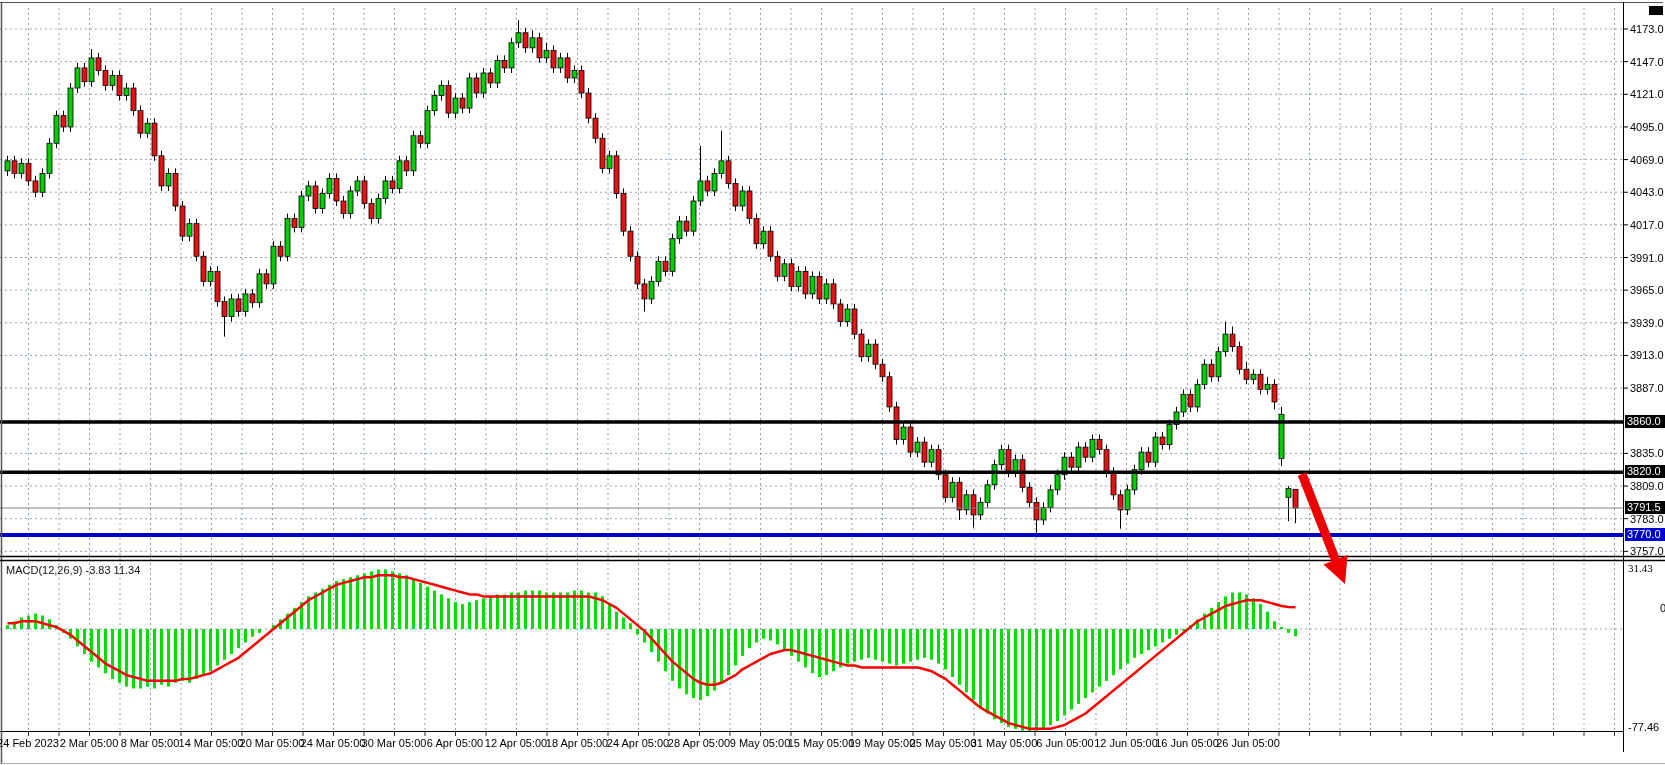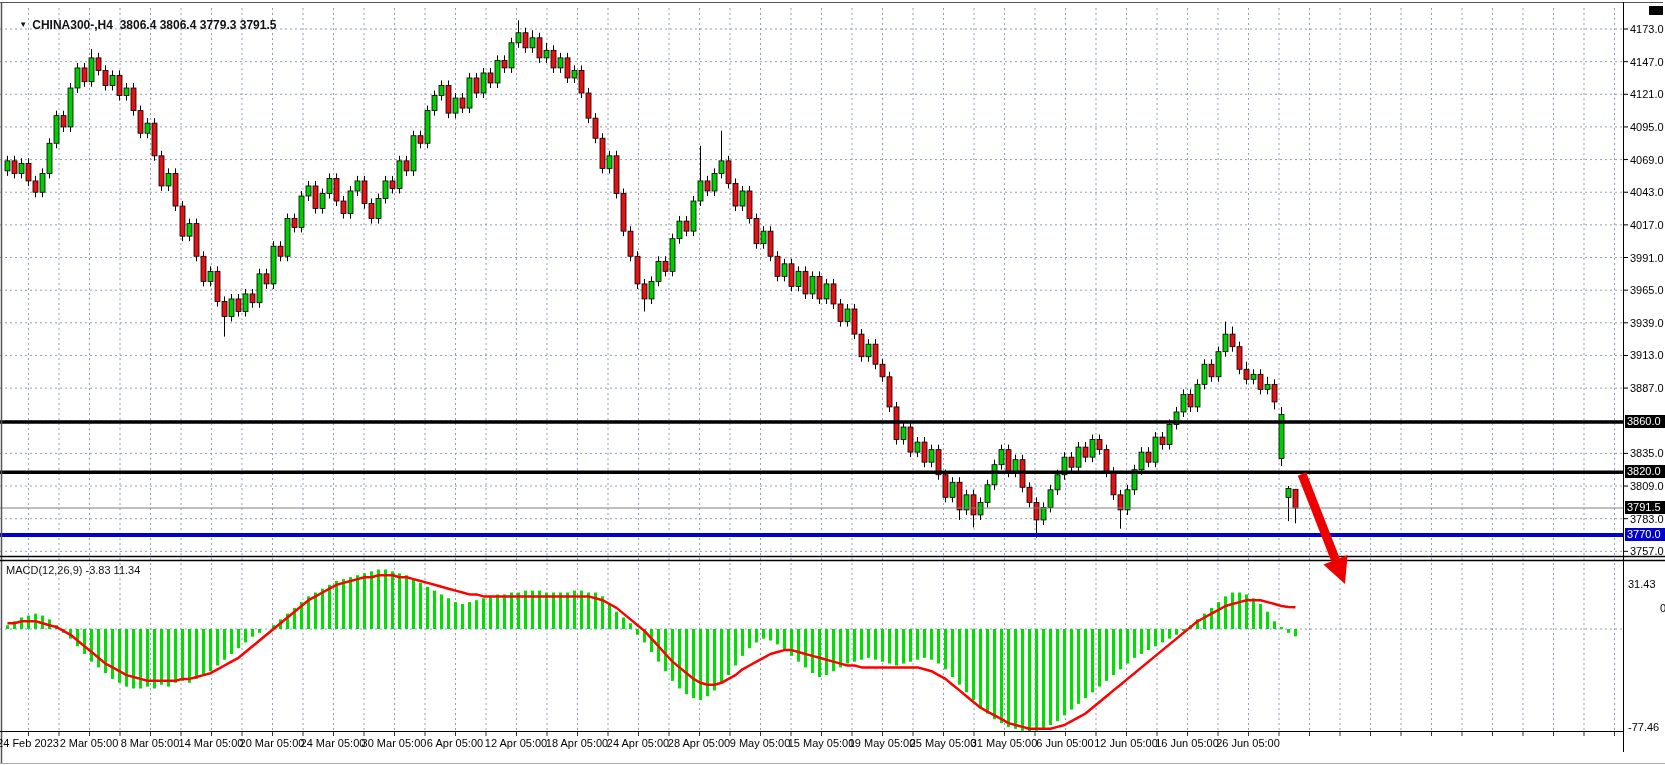--- a/index.html
+++ b/index.html
@@ -10,21 +10,21 @@
             white-space:pre;z-index:5;}
   .titlebar .tri{font-size:8px;vertical-align:2px;margin-right:5px;cursor:pointer;}
   .macd-label{position:absolute;left:6px;top:564px;font-size:11px;color:#111;z-index:5;white-space:pre;}
   .badge{position:absolute;left:1625px;width:40px;height:13px;line-height:13px;
          font-size:11px;color:#fff;text-align:left;padding-left:2px;z-index:6;}
   .badge.b3860{top:415px;background:#000;}
   .badge.b3820{top:465px;background:#000;}
   .badge.b3791{top:501px;background:#000;}
   .badge.b3770{top:528px;background:#0000CD;}
   .mscale{position:absolute;left:1628px;font-size:11px;color:#000;z-index:4;}
-  .ms-top{top:578px;} .ms-zero{top:602px;padding-left:32px;} .ms-bot{top:721px;}
+  .ms-top{top:562px;font-family:Liberation Serif, serif;} .ms-zero{top:602px;padding-left:32px;} .ms-bot{top:721px;}
   .region{position:absolute;z-index:7;background:transparent;}
   .region.price-axis{left:1623px;top:2px;width:42px;height:750px;cursor:ns-resize;}
   .region.time-axis{left:0;top:732px;width:1623px;height:20px;cursor:ew-resize;}
   .region.splitter{left:0;top:554px;width:1665px;height:9px;cursor:row-resize;}
 </style>
 </head>
 <body>
 
 <div class="stage">
 
@@ -788,23 +788,20 @@
         <text x="1126" y="747" font-size="11" fill="#000" text-anchor="middle" font-family="Liberation Sans, sans-serif">12 Jun 05:00</text>
         <text x="1187" y="747" font-size="11" fill="#000" text-anchor="middle" font-family="Liberation Sans, sans-serif">16 Jun 05:00</text>
         <text x="1248" y="747" font-size="11" fill="#000" text-anchor="middle" font-family="Liberation Sans, sans-serif">26 Jun 05:00</text>
       </g>
       <g>
         <line x1="1302" y1="474" x2="1335.533917908742" y2="559.7844411618983" stroke="#EE0000" stroke-width="9"></line>
         <polygon points="1345,584 1323.4,564.5 1347.6,555.1" fill="#EE0000"></polygon>
       </g>
     </svg>
 
-  <div class="titlebar">
-    <span class="tri">▼</span><span>CHINA300-,H4</span><span>&nbsp;&nbsp;</span><span>3806.4 3806.4 3779.3 3791.5</span>
-  </div>
 
   <div class="macd-label">MACD(12,26,9) -3.83 11.34</div>
 
   <div class="badge b3860">3860.0</div>
   <div class="badge b3820">3820.0</div>
   <div class="badge b3791">3791.5</div>
   <div class="badge b3770">3770.0</div>
 
   <div class="mscale ms-top">31.43</div>
   <div class="mscale ms-zero">0.00</div>

